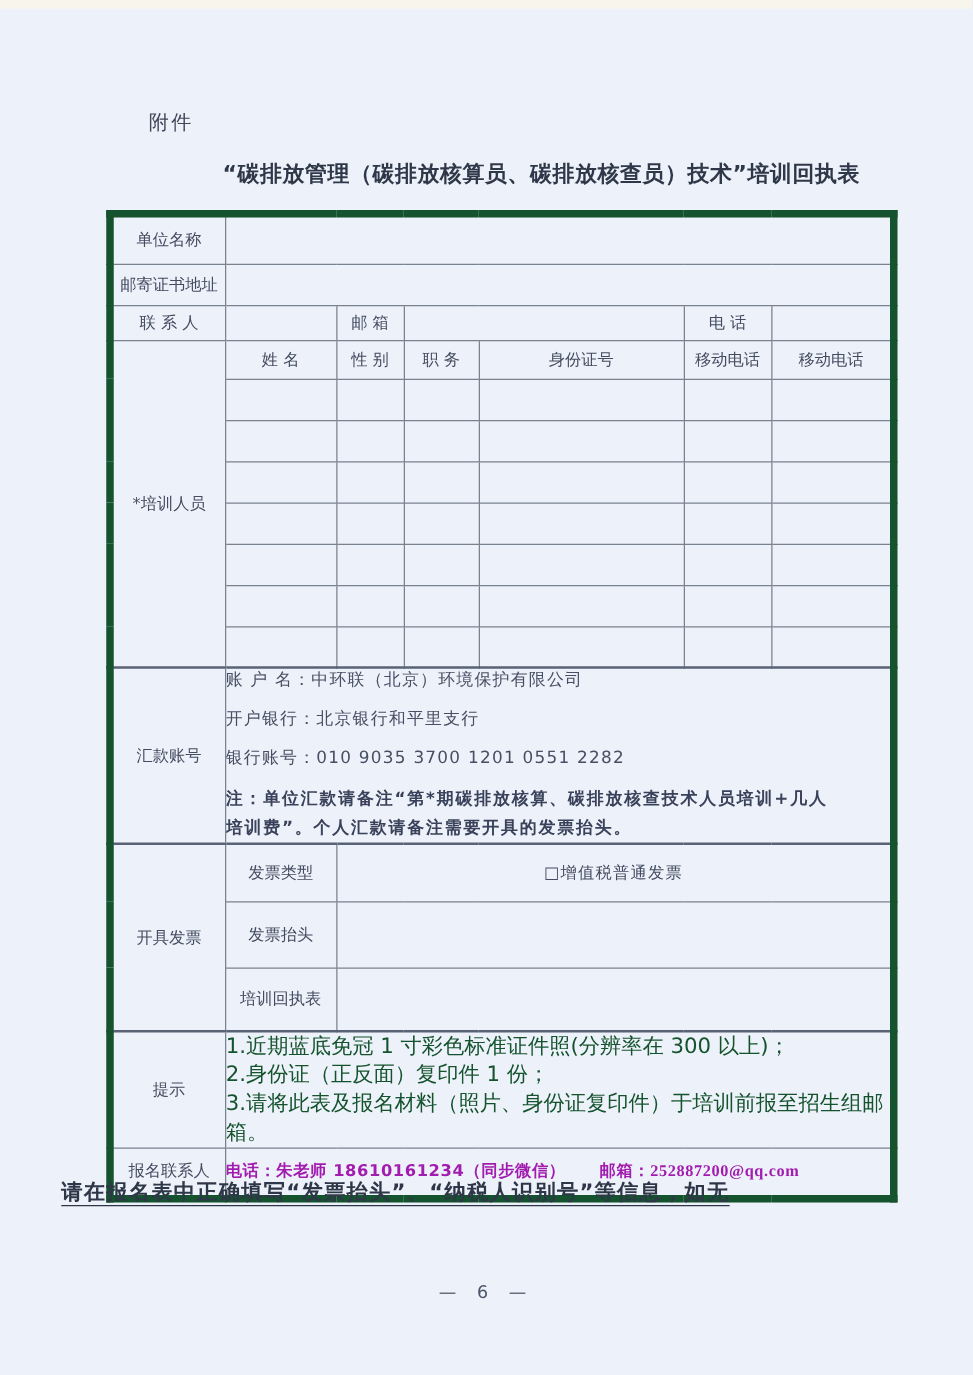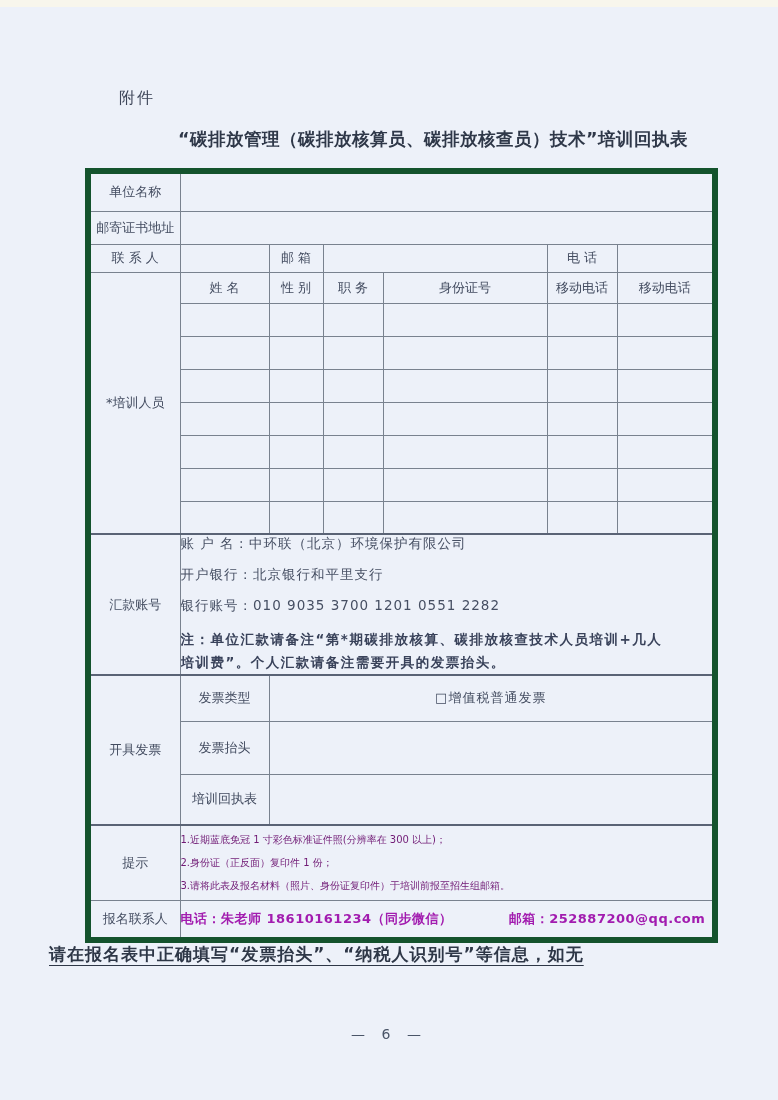--- a/index.html
+++ b/index.html
@@ -46,24 +46,24 @@
   .h75{height:75px;}.hc40{height:40px;}
   td.content{vertical-align:top;text-align:left;}
   .remit{padding:7px 8px 0 10px;}
   .remit .rline{font-size:13.5px;margin:0 0 13px 0;letter-spacing:1px;color:#464f63;}
   .remit .note{
     font-weight:bold;font-size:13.5px;line-height:23px;
     letter-spacing:1.5px;color:#39425a;margin:0;
   }
   .invoice-center{text-align:center;font-size:13.5px;letter-spacing:1px;color:#464f63;}
   .tips{padding:5px 6px 0 10px;}
-  .tips .tline{font-size:10px;line-height:23px;color:#701a75;}
+  .tips .tline{font-size:17px;line-height:23px;color:#14532d;}
   .contactline{vertical-align:middle;padding-left:10px;}
   .contactline span{font-size:13px;font-weight:bold;color:#a21caf;letter-spacing:0.5px;}
-  .contactline .email{margin-left:52px;}
+  .contactline .email{margin-left:23px;font-family:Liberation Serif, serif;}
   .footer-note{
     position:absolute;left:49px;top:938px;width:680px;
     font-size:17px;font-weight:bold;color:#2e3747;
     letter-spacing:1px;line-height:32px;
   }
   .footer-note div{
     text-decoration:underline;
     text-underline-offset:5px;
     display:inline-block;
   }

